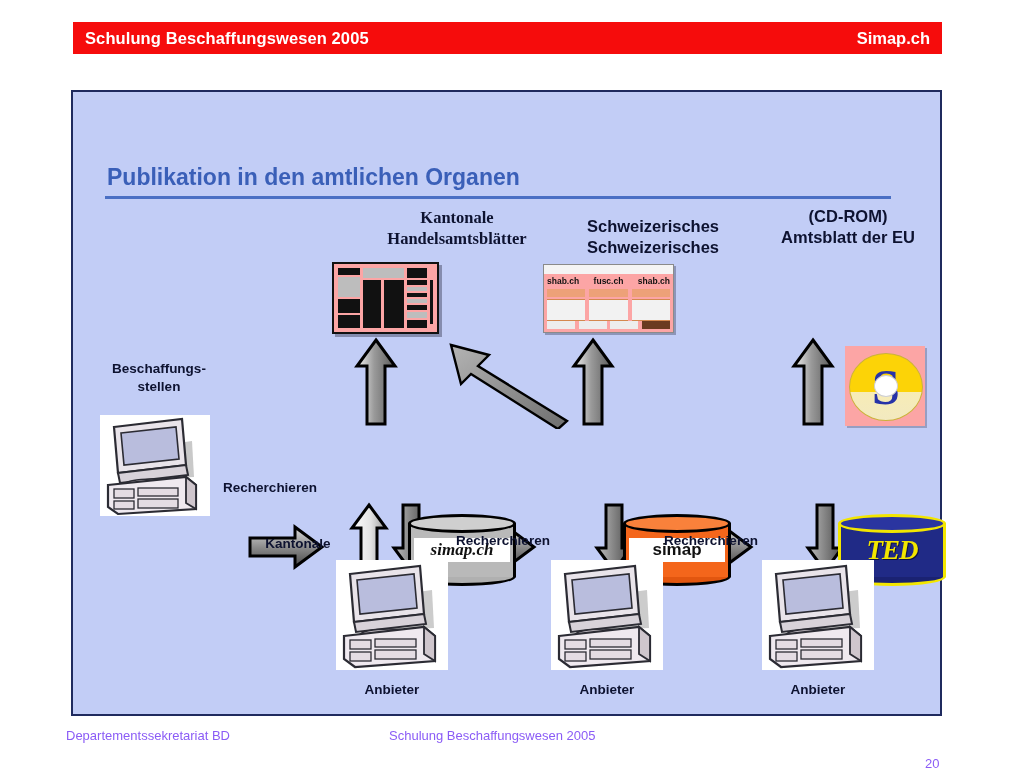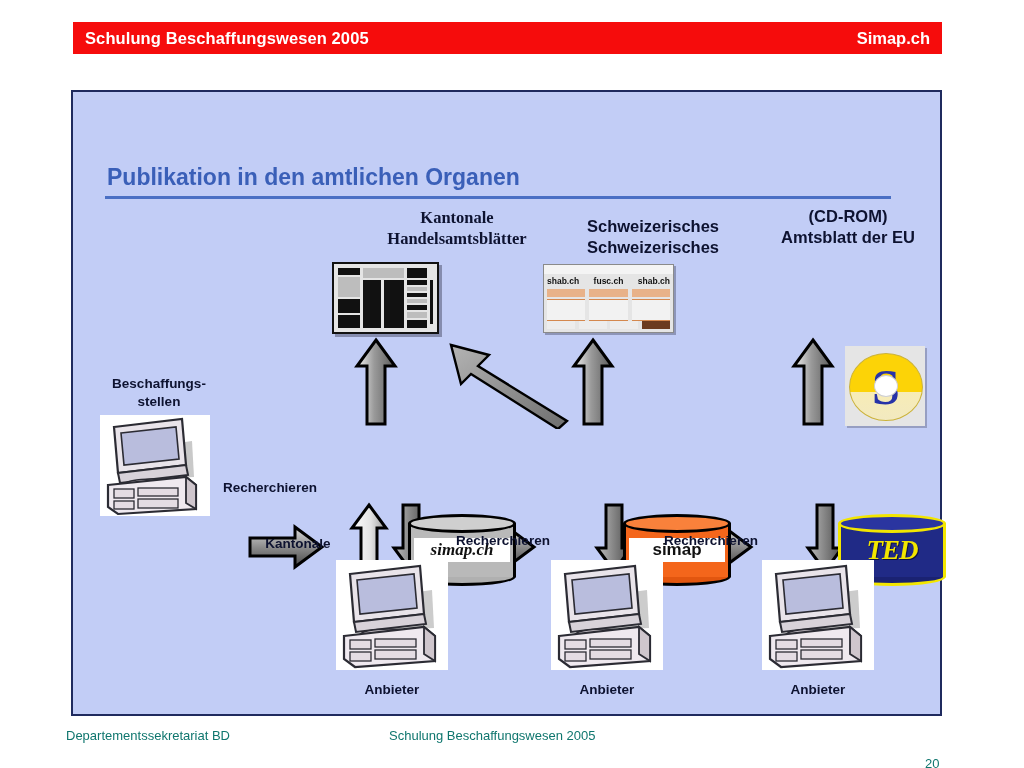--- a/index.html
+++ b/index.html
@@ -55,21 +55,21 @@
   
   .col-head{
     position:absolute;text-align:center;font-size:16.5px;font-weight:bold;
     color:#0d1230;line-height:1.25;
   }
   .col-head.c1{left:259px;top:116px;width:250px;font-family:Liberation Serif, serif;}
   .col-head.c2{left:455px;top:96px;width:250px;margin-top:28px;}
   .col-head.c3{left:655px;top:114px;width:240px;}
 
   
-  .thumb{position:absolute;background:#e5e5e5;}
+  .thumb{position:absolute;background:#fca5a5;}
 
   
   .news-kant{left:259px;top:170px;width:103px;height:68px;border:2px solid #111;
     box-shadow:3px 3px 0 rgba(20,20,40,.35);}
   .news-kant .blk{position:absolute;background:#111;}
   .news-kant .gry{position:absolute;background:#bdbdbd;}
 
   
   .news-shab{left:470px;top:172px;width:129px;height:67px;border:1px solid #8a8a8a;
     box-shadow:2px 2px 0 rgba(20,20,40,.3);overflow:hidden;}
@@ -141,21 +141,21 @@
 
   
   .lbl-text{position:absolute;font-size:13.5px;font-weight:bold;color:#0d1230;
     line-height:1.3;text-align:center;}
 
   .anbieter{position:absolute;font-size:13.5px;font-weight:bold;color:#0d1230;
     text-align:center;width:140px;}
 
   
   .footer{position:absolute;left:0;top:728px;width:1024px;height:28px;
-    font-size:13px;color:#0f766e;}
+    font-size:13px;color:#8b5cf6;}
   .footer .f1{position:absolute;left:66px;top:0;}
   .footer .f2{position:absolute;left:389px;top:0;}
   .footer .f3{position:absolute;left:925px;top:0;margin-top:28px;}
 </style>
 </head>
 <body>
 
 <div class="titlebar">
   <div class="t-left">Schulung Beschaffungswesen 2005</div>
   <div class="t-right">Simap.ch</div>
@@ -455,21 +455,21 @@
       <ellipse cx="53" cy="75" rx="29" ry="6" fill="#cfc8d0" stroke="#2b2b33" stroke-width="1.6"></ellipse>
       <path d="M8 76 L88 67 L99 76 L99 101 L19 107 L8 99 Z" fill="#efe9ef" stroke="#2b2b33" stroke-width="2.2"></path>
       <path d="M88 67 L99 76 L99 101 L88 94 Z" fill="#cfc6cd" stroke="#2b2b33" stroke-width="1.8"></path>
       <rect x="14" y="80" width="21" height="9" fill="#e4dce3" stroke="#2b2b33" stroke-width="1.3"></rect>
       <rect x="39" y="79" width="41" height="8" fill="#e4dce3" stroke="#2b2b33" stroke-width="1.3"></rect>
       <rect x="14" y="92" width="21" height="9" fill="#e4dce3" stroke="#2b2b33" stroke-width="1.3"></rect>
       <rect x="39" y="90" width="41" height="9" fill="#e4dce3" stroke="#2b2b33" stroke-width="1.3"></rect>
     </svg>
   </div>
 
-  <div class="lbl-text" style="left:26px;top:283px;width:120px;">
+  <div class="lbl-text" style="left:26px;top:268px;width:120px;">
     <div>Beschaffungs-</div>
     <div>stellen</div>
   </div>
 
   <div class="lbl-text" style="left:142px;top:387px;width:110px;">Recherchieren</div>
 
   <div class="lbl-text" style="left:180px;top:443px;width:90px;">Kantonale</div>
 
   <div class="lbl-text" style="left:370px;top:440px;width:120px;">Recherchieren</div>
 

